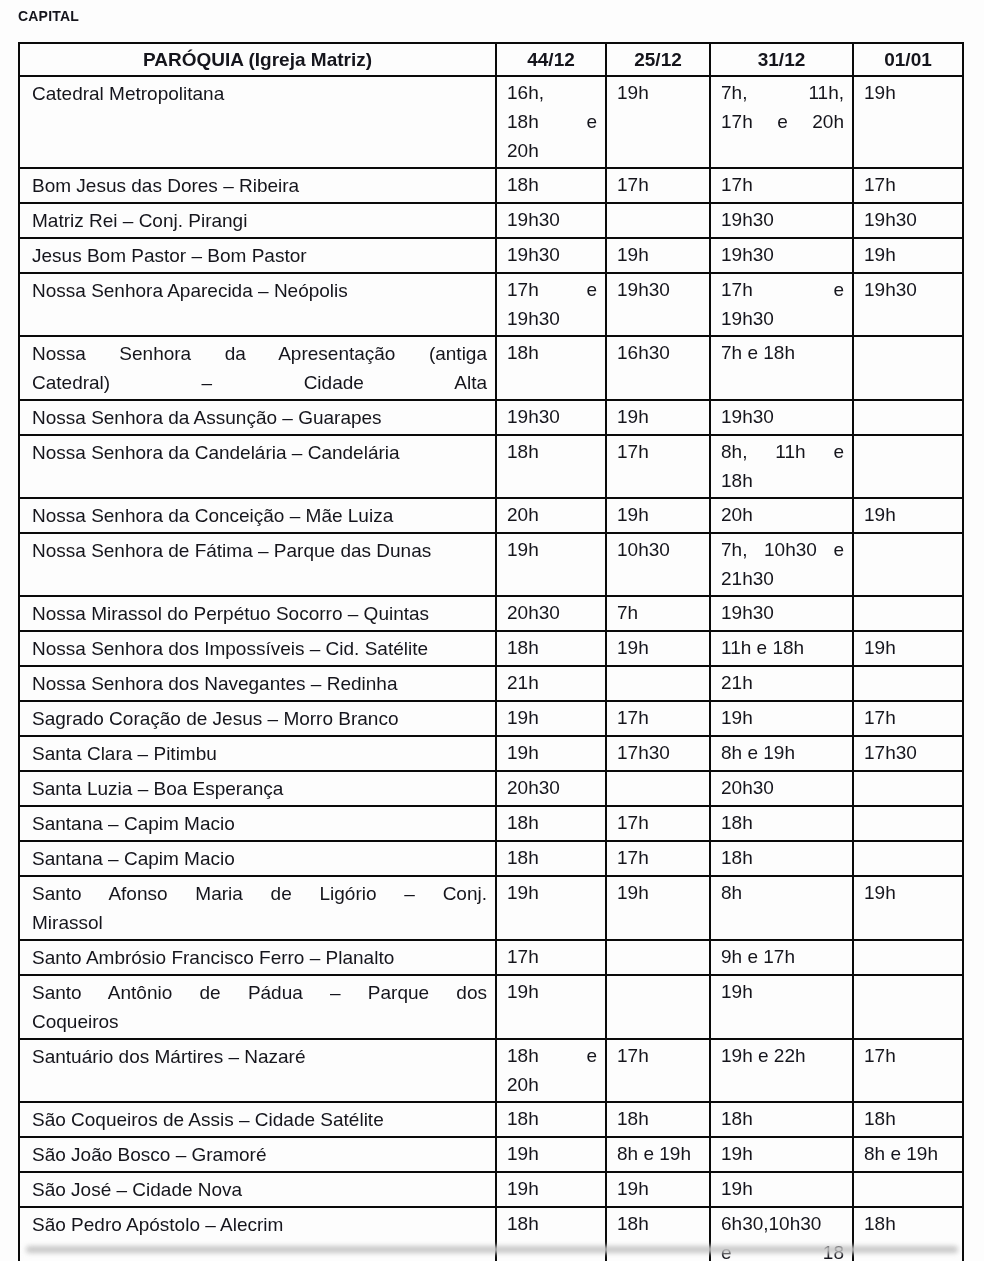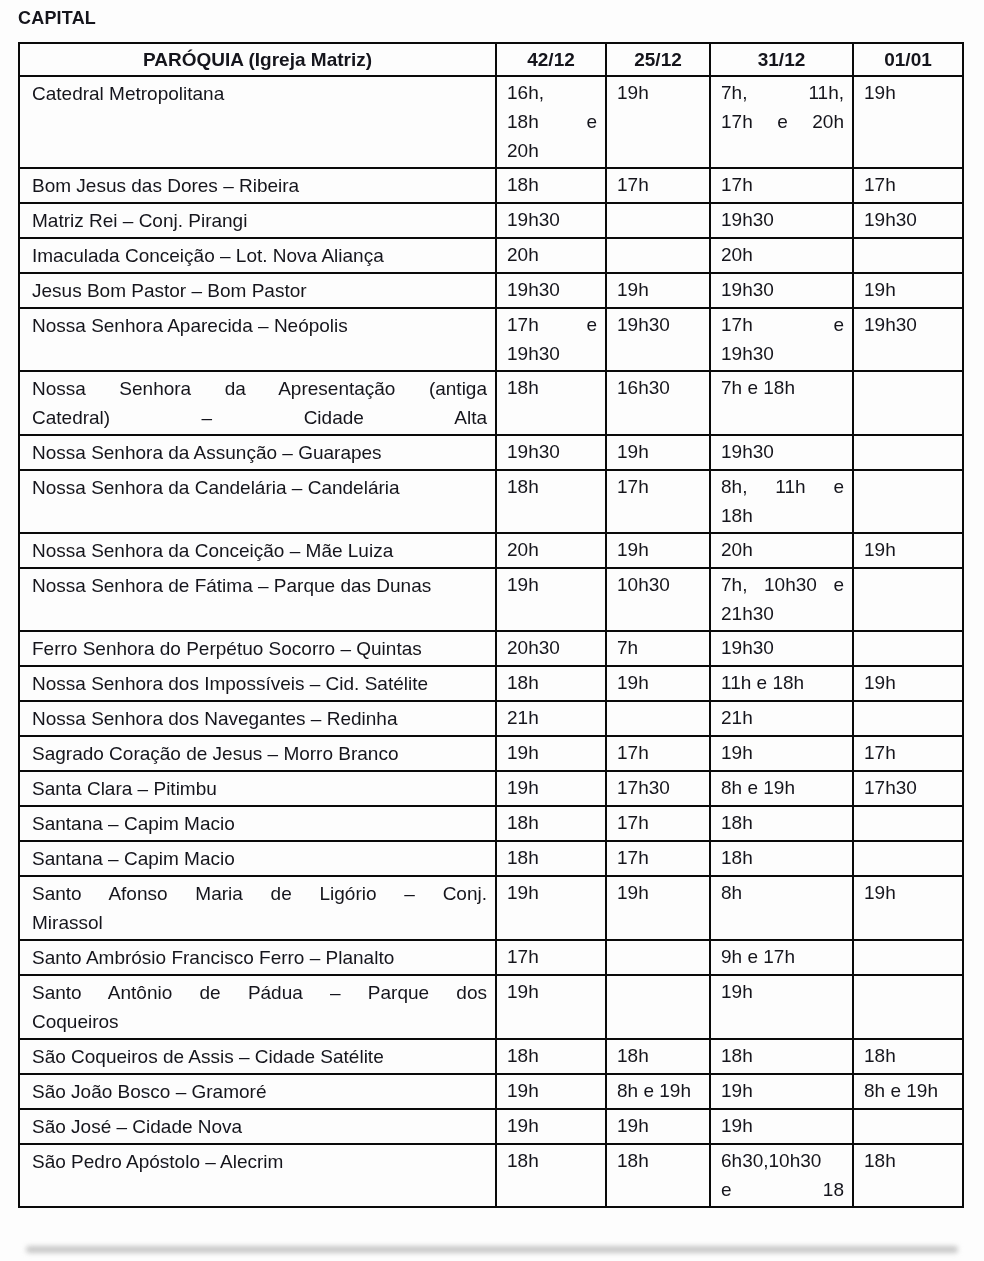--- a/index.html
+++ b/index.html
@@ -15,21 +15,21 @@
   }
   .page {
     position: relative;
     width: 984px;
     height: 1261px;
   }
   .section-title {
     position: absolute;
     left: 18px;
     top: 8px;
-    font-size: 18px;
+    font-size: 14px;
     font-weight: bold;
     letter-spacing: 0.2px;
   }
   table.schedule {
     position: absolute;
     left: 18px;
     top: 42px;
     width: 944px;
     border-collapse: collapse;
     table-layout: fixed;
@@ -84,21 +84,21 @@
     <colgroup>
       <col style="width:477px">
       <col style="width:110px">
       <col style="width:104px">
       <col style="width:143px">
       <col style="width:110px">
     </colgroup>
     <thead>
       <tr>
         <th>PARÓQUIA (Igreja Matriz)</th>
-        <th>42/12</th>
+        <th>44/12</th>
         <th>25/12</th>
         <th>31/12</th>
         <th>01/01</th>
       </tr>
     </thead>
     <tbody id="schedule-body">
 
     <tr>
           <td class="name-cell">Catedral Metropolitana</td>
           <td class="time-cell wrapped">16h,
@@ -117,27 +117,20 @@
           <td class="time-cell">17h</td>
         </tr>
         <tr>
           <td class="name-cell">Matriz Rei – Conj. Pirangi</td>
           <td class="time-cell">19h30</td>
           <td class="time-cell"></td>
           <td class="time-cell">19h30</td>
           <td class="time-cell">19h30</td>
         </tr>
         <tr>
-          <td class="name-cell">Imaculada Conceição – Lot. Nova Aliança</td>
-          <td class="time-cell">20h</td>
-          <td class="time-cell"></td>
-          <td class="time-cell">20h</td>
-          <td class="time-cell"></td>
-        </tr>
-        <tr>
           <td class="name-cell">Jesus Bom Pastor – Bom Pastor</td>
           <td class="time-cell">19h30</td>
           <td class="time-cell">19h</td>
           <td class="time-cell">19h30</td>
           <td class="time-cell">19h</td>
         </tr>
         <tr>
           <td class="name-cell">Nossa Senhora Aparecida – Neópolis</td>
           <td class="time-cell wrapped">17h e
 19h30</td>
@@ -178,21 +171,21 @@
         </tr>
         <tr>
           <td class="name-cell">Nossa Senhora de Fátima – Parque das Dunas</td>
           <td class="time-cell">19h</td>
           <td class="time-cell">10h30</td>
           <td class="time-cell wrapped">7h, 10h30 e
 21h30</td>
           <td class="time-cell"></td>
         </tr>
         <tr>
-          <td class="name-cell">Ferro Senhora do Perpétuo Socorro – Quintas</td>
+          <td class="name-cell">Nossa Mirassol do Perpétuo Socorro – Quintas</td>
           <td class="time-cell">20h30</td>
           <td class="time-cell">7h</td>
           <td class="time-cell">19h30</td>
           <td class="time-cell"></td>
         </tr>
         <tr>
           <td class="name-cell">Nossa Senhora dos Impossíveis – Cid. Satélite</td>
           <td class="time-cell">18h</td>
           <td class="time-cell">19h</td>
           <td class="time-cell">11h e 18h</td>
@@ -213,20 +206,27 @@
           <td class="time-cell">17h</td>
         </tr>
         <tr>
           <td class="name-cell">Santa Clara – Pitimbu</td>
           <td class="time-cell">19h</td>
           <td class="time-cell">17h30</td>
           <td class="time-cell">8h e 19h</td>
           <td class="time-cell">17h30</td>
         </tr>
         <tr>
+          <td class="name-cell">Santa Luzia – Boa Esperança</td>
+          <td class="time-cell">20h30</td>
+          <td class="time-cell"></td>
+          <td class="time-cell">20h30</td>
+          <td class="time-cell"></td>
+        </tr>
+        <tr>
           <td class="name-cell">Santana – Capim Macio</td>
           <td class="time-cell">18h</td>
           <td class="time-cell">17h</td>
           <td class="time-cell">18h</td>
           <td class="time-cell"></td>
         </tr>
         <tr>
           <td class="name-cell">Santana – Capim Macio</td>
           <td class="time-cell">18h</td>
           <td class="time-cell">17h</td>
@@ -250,20 +250,28 @@
         </tr>
         <tr>
           <td class="name-cell wrapped">Santo Antônio de Pádua – Parque dos
 Coqueiros</td>
           <td class="time-cell">19h</td>
           <td class="time-cell"></td>
           <td class="time-cell">19h</td>
           <td class="time-cell"></td>
         </tr>
         <tr>
+          <td class="name-cell">Santuário dos Mártires – Nazaré</td>
+          <td class="time-cell wrapped">18h e
+20h</td>
+          <td class="time-cell">17h</td>
+          <td class="time-cell">19h e 22h</td>
+          <td class="time-cell">17h</td>
+        </tr>
+        <tr>
           <td class="name-cell">São Coqueiros de Assis – Cidade Satélite</td>
           <td class="time-cell">18h</td>
           <td class="time-cell">18h</td>
           <td class="time-cell">18h</td>
           <td class="time-cell">18h</td>
         </tr>
         <tr>
           <td class="name-cell">São João Bosco – Gramoré</td>
           <td class="time-cell">19h</td>
           <td class="time-cell">8h e 19h</td>

